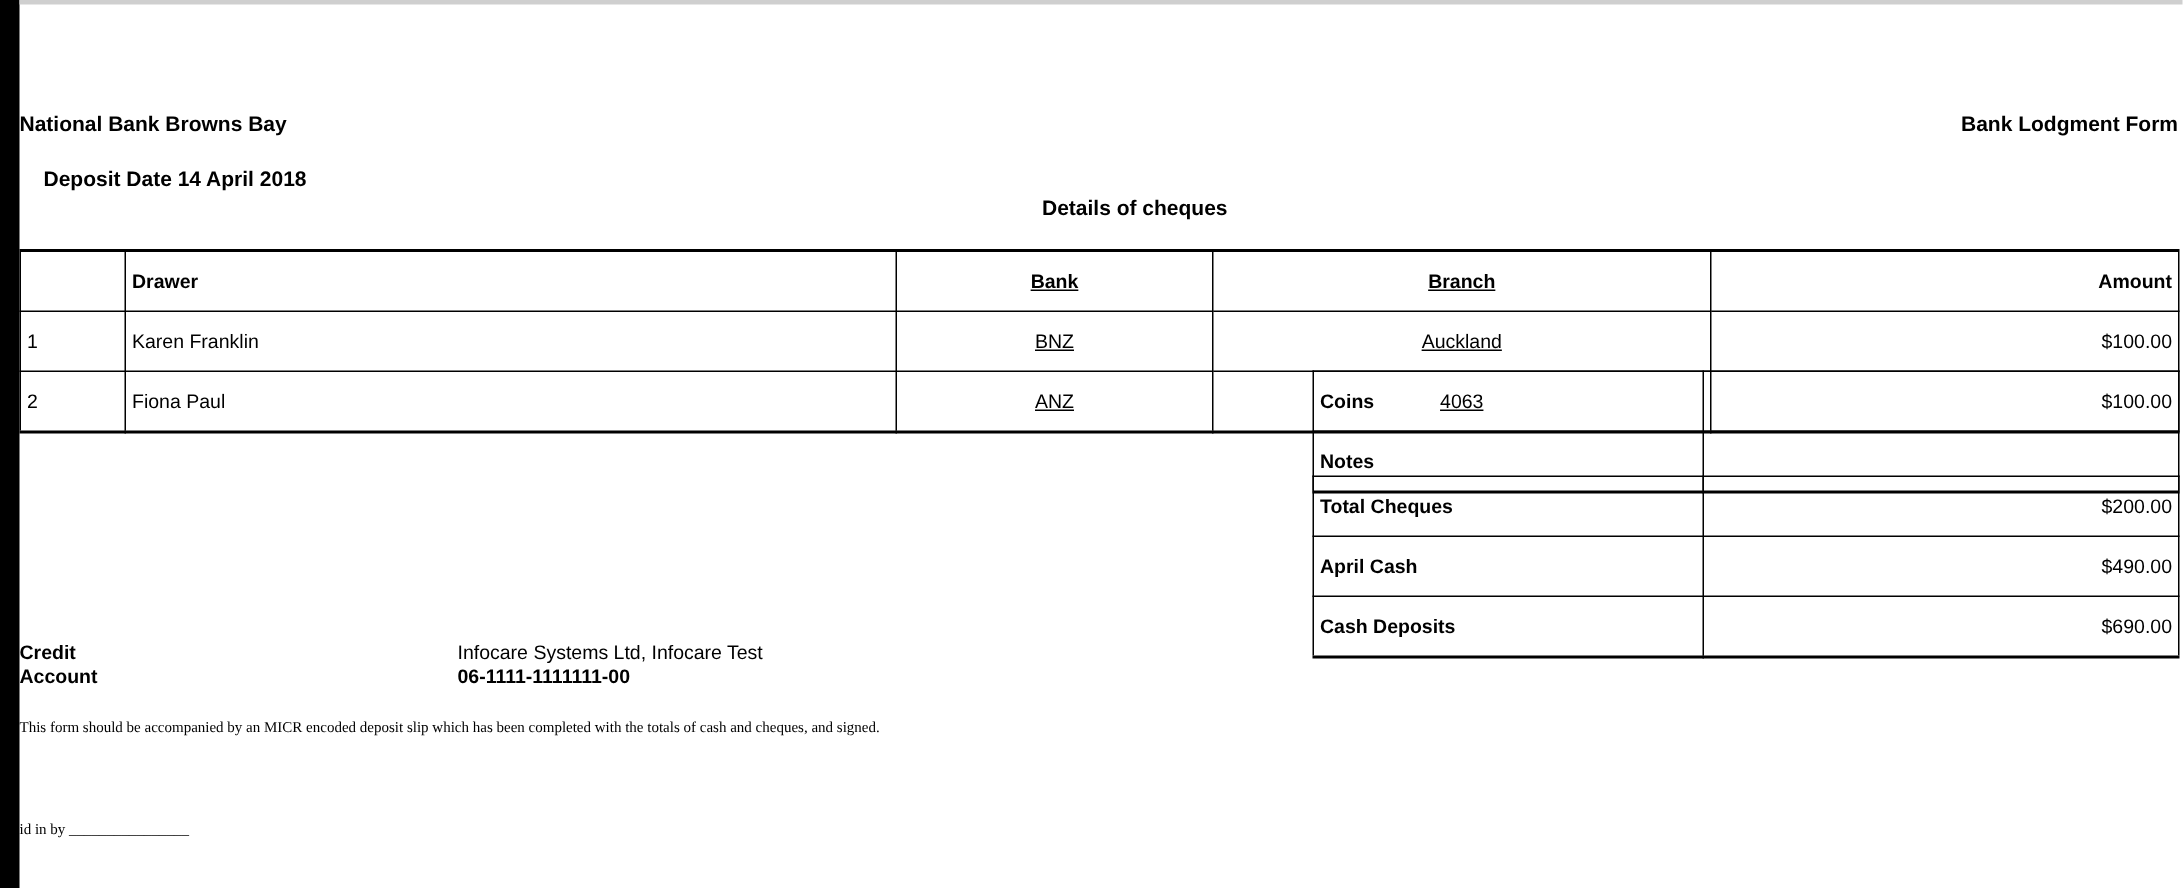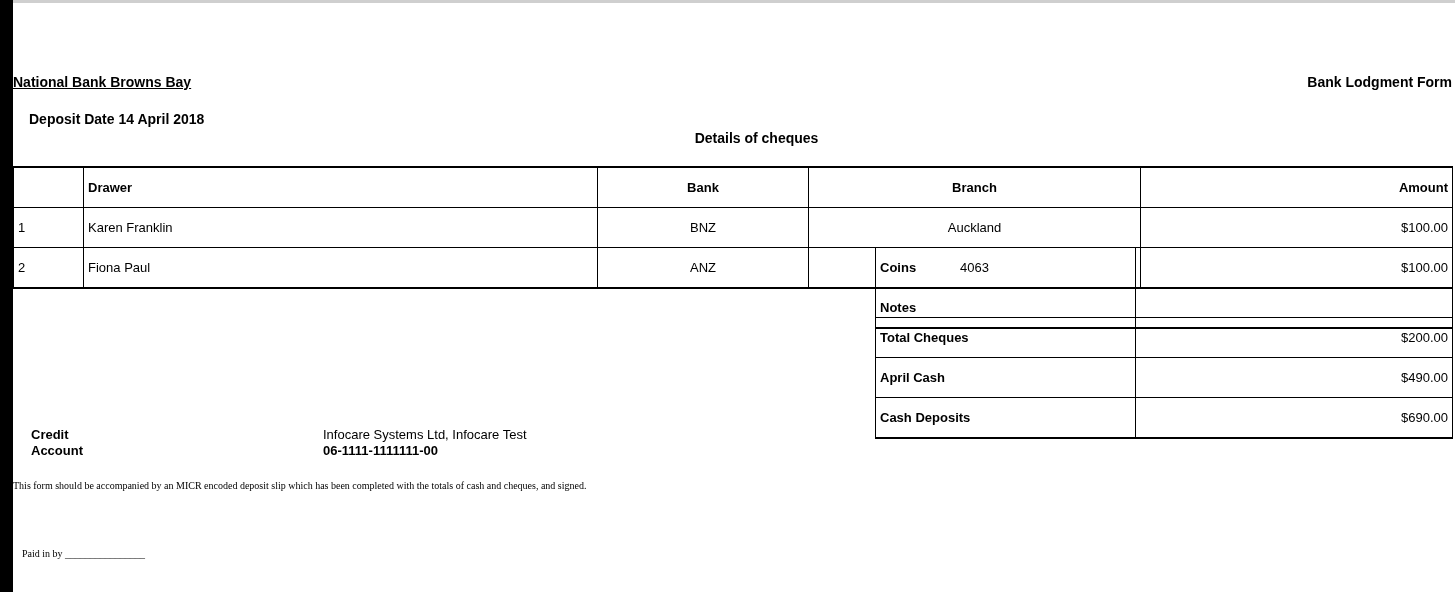--- a/index.html
+++ b/index.html
@@ -17,21 +17,21 @@
   .left-bar {
     left: 0; top: 0; width: 13px; height: 592px;
     background: #000000;
   }
   .top-strip {
     left: 13px; top: 0; width: 1442px; height: 3px;
     background: #cfcfcf;
   }
 
   .h-bold { font-size: 14px; font-weight: bold; white-space: nowrap; }
-  .bank-name { left: 13px; top: 74px; text-decoration: underline; }
+  .bank-name { left: 13px; top: 74px; }
   .form-title { right: 3px; top: 74px; text-align: right; }
   .deposit-date { left: 13px; top: 111px; padding-left: 16px; }
   .details-title { left: 13px; top: 130px; width: 1439px; text-align: center; padding-left: 48px; }
 
   table {
     border-collapse: collapse;
     table-layout: fixed;
     font-size: 13px;
   }
   td, th {
@@ -45,38 +45,38 @@
     vertical-align: middle;
   }
   .cheques-table { left: 13px; top: 166px; width: 1439px; }
   .cheques-table { border-top: 2px solid #000; border-bottom: 2px solid #000; }
   .cheques-table th { font-weight: bold; }
   .col-num    { width: 70px; }
   .col-drawer { width: 514px; }
   .col-bank   { width: 211px; }
   .col-branch { width: 332px; }
   .col-amount { width: 312px; }
-  .ta-c { text-align: center; }
+  .ta-c { text-align: center; text-decoration: underline; }
   .ta-r { text-align: right; }
 
   .side-table { left: 875px; top: 247px; width: 577px; }
   .totals-table { top: 317px; }
   .side-table td.label { font-weight: bold; }
   .col-side-label { width: 260px; }
   .col-side-value { width: 317px; }
   .side-table { border-bottom: 2px solid #000; }
 
   .credit-block { left: 13px; top: 427px; font-size: 13px; line-height: 16px; }
   .credit-row { display: flex; }
-  .credit-row .lbl { width: 292px; font-weight: bold; margin-left: 18px; }
+  .credit-row .lbl { width: 292px; font-weight: bold; }
   .credit-row .val-bold { font-weight: bold; }
 
   .serif { font-family: "Liberation Serif", serif; font-size: 10px; white-space: nowrap; }
   .instruction { left: 13px; top: 480px; }
-  .paid-in { left: 22px; top: 548px; text-align: right; }
+  .paid-in { left: 3px; top: 548px; text-align: right; }
 </style>
 </head>
 <body>
 
 <div class="abs left-bar"></div>
 <div class="abs top-strip"></div>
 
 <div class="abs h-bold bank-name">National Bank Browns Bay</div>
 <div class="abs h-bold form-title">Bank Lodgment Form</div>
 <div class="abs h-bold deposit-date">Deposit Date 14 April 2018</div>

